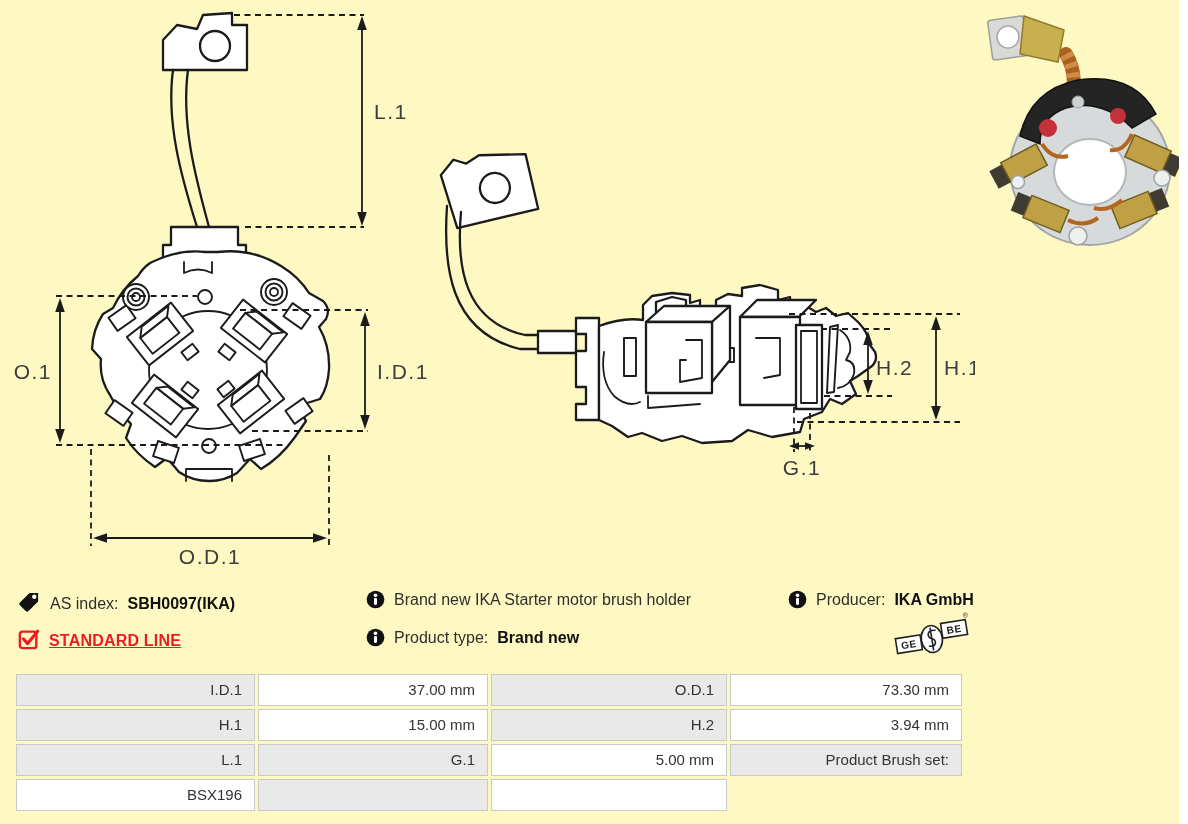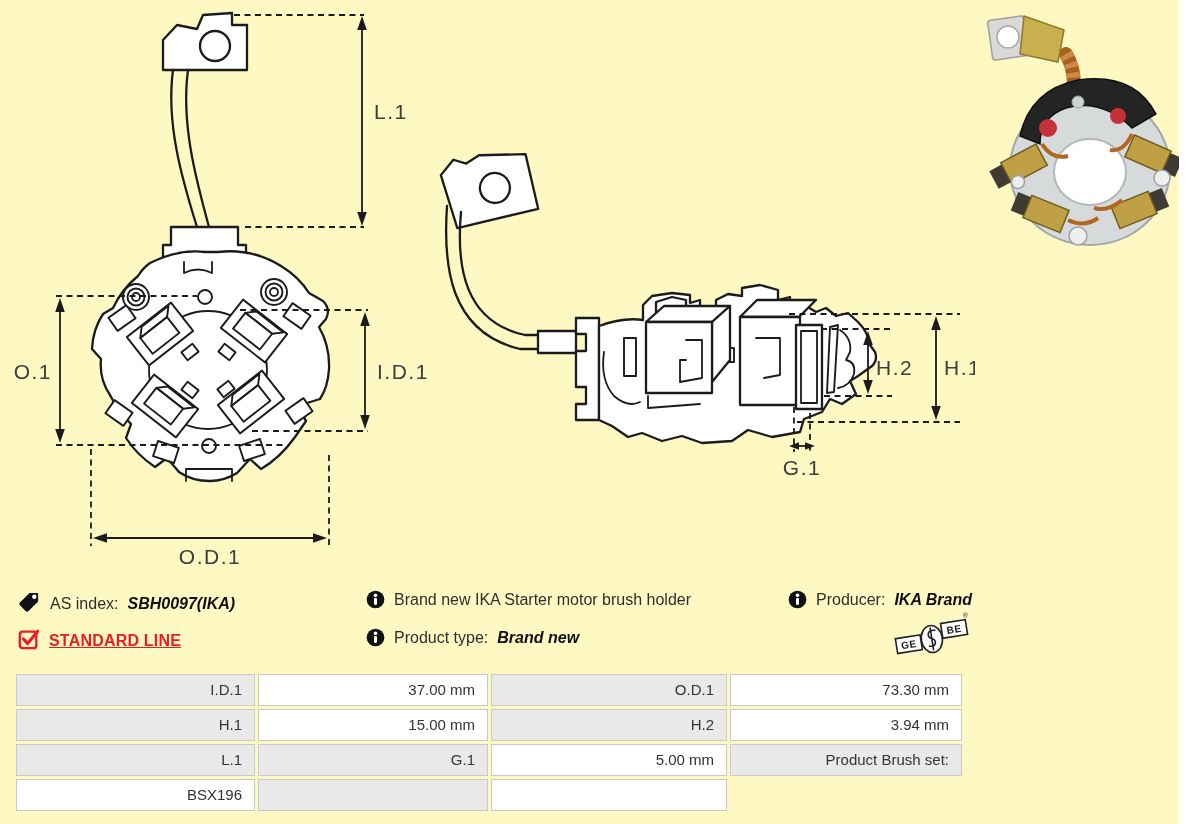--- a/index.html
+++ b/index.html
@@ -12,21 +12,21 @@
   .nf  {fill:none;stroke:#1b1b1b;stroke-width:2.3;stroke-linejoin:round;stroke-linecap:round;}
   .nf2 {fill:none;stroke:#1b1b1b;stroke-width:1.8;stroke-linejoin:round;stroke-linecap:round;}
   .dash{fill:none;stroke:#1b1b1b;stroke-width:1.8;stroke-dasharray:6 4.5;}
   .dim {stroke:#1b1b1b;stroke-width:1.8;}
   .ah  {fill:#1b1b1b;stroke:none;}
   .dim-text{font:21px "Liberation Sans",sans-serif;fill:#3d3d3d;letter-spacing:1.5px;}
 
   
   .info-item{position:absolute;display:flex;align-items:flex-end;gap:9px;
              font-size:16px;color:#2e2e2e;white-space:nowrap;}
-  .info-item .val{font-weight:bold;color:#101010;font-style:italic;}
+  .info-item .val{font-weight:bold;color:#101010;}
   .red-line{color:#ed1c24;font-weight:bold;letter-spacing:.2px;text-decoration:underline;}
   .icn{flex:0 0 auto;display:block;}
 
   
   #spec-table{position:absolute;left:16px;top:674px;display:grid;
               grid-template-columns:239px 230px 236px 232px;gap:3px;
               font-size:15px;color:#333;}
   .cell{height:32px;line-height:30px;text-align:right;padding-right:12px;
         border:1px solid #c9c9c9;box-sizing:border-box;background:#fff;}
   .cell.lbl{background:#e9e9e9;}
@@ -303,21 +303,21 @@
     <span>Brand new IKA Starter motor brush holder</span>
   </div>
 
   <div class="info-item" style="left:788px;top:590px;">
     <svg class="icn" width="19" height="19" viewBox="0 0 20 20">
       <circle cx="10" cy="10" r="9.3" fill="#111"></circle>
       <circle cx="10" cy="5.6" r="1.9" fill="#fff"></circle>
       <rect x="8.4" y="8.4" width="3.2" height="7.4" rx="1.2" fill="#fff"></rect>
     </svg>
     <span>Producer:</span>
-    <span class="val">IKA Brand</span>
+    <span class="val">IKA GmbH</span>
   </div>
 
   <div class="info-item" style="left:18px;top:628px;">
     <svg class="icn" width="22" height="22" viewBox="0 0 24 24">
       <rect x="2" y="4" width="18" height="18" rx="3" fill="none" stroke="#ed1c24" stroke-width="2.6"></rect>
       <path d="M6 12 L10.5 17 L21.5 3.5" fill="none" stroke="#ed1c24" stroke-width="3.4" stroke-linecap="round" stroke-linejoin="round"></path>
     </svg>
     <span class="red-line">STANDARD LINE</span>
   </div>
 

